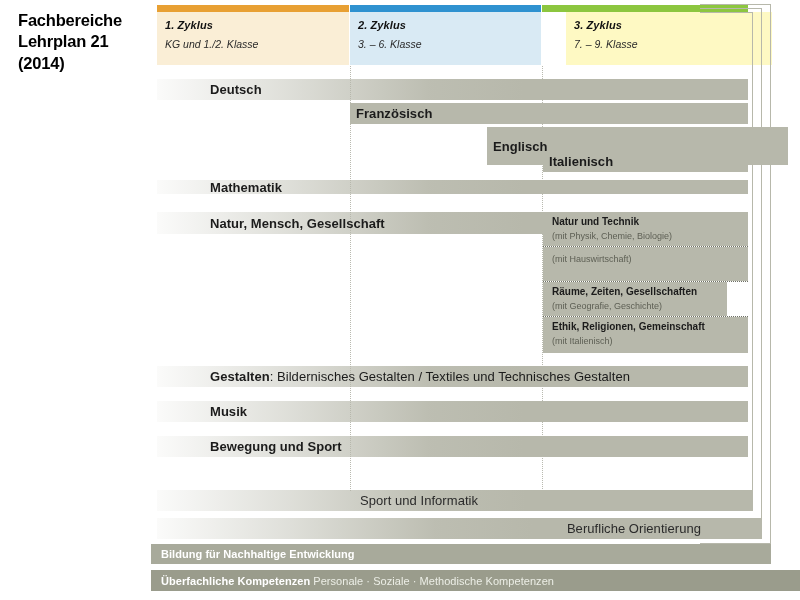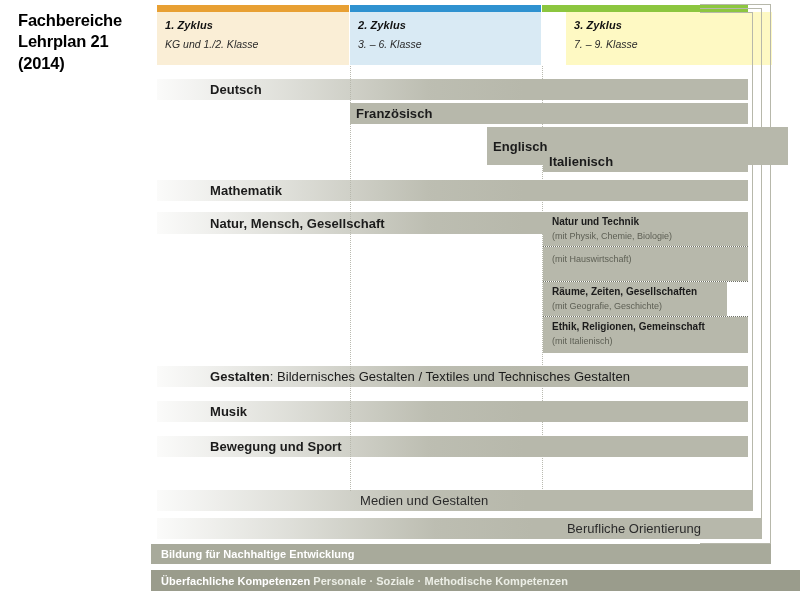--- a/index.html
+++ b/index.html
@@ -157,21 +157,21 @@
     padding-left: 10px;
   }
   .wide-bar .wlabel {
     font-size: 11px;
     font-weight: bold;
     color: #ffffff;
     white-space: nowrap;
     letter-spacing: 0.05px;
   }
   .wide-bar .wlabel .wsub {
-    font-weight: bold;
+    font-weight: normal;
     color: #eceee6;
     text-align: center;
   }
 </style>
 </head>
 <body>
 
 <div id="page-title">
   <span class="tline">Fachbereiche</span>
   <span class="tline">Lehrplan 21</span>
@@ -216,21 +216,21 @@
   </div>
 
   <div class="bar" style="left:447px;top:127px;width:301px;height:38px;padding-left:6px;margin-left:40px;">
     <span class="bar-label">Englisch</span>
   </div>
 
   <div class="bar" style="left:543px;top:151px;width:205px;height:21px;padding-left:6px;">
     <span class="bar-label">Italienisch</span>
   </div>
 
-  <div class="bar fade" style="left:157px;top:180px;width:591px;height:21px;padding-left:53px;">
+  <div class="bar fade" style="left:157px;top:180px;width:591px;height:14px;padding-left:53px;">
     <span class="bar-label">Mathematik</span>
   </div>
 
   <div class="bar fade" style="left:157px;top:212px;width:591px;height:22px;padding-left:53px;">
     <span class="bar-label">Natur, Mensch, Gesellschaft</span>
   </div>
 
   <div class="nmg-cell" style="left:543px;top:212px;width:205px;height:34px;">
     <div class="t1">Natur und Technik</div>
     <div class="t2">(mit Physik, Chemie, Biologie)</div>
@@ -263,21 +263,21 @@
 
   <div class="bar fade" style="left:157px;top:436px;width:591px;height:21px;padding-left:53px;">
     <span class="bar-label">Bewegung und Sport</span>
   </div>
 
   <div class="bracket" style="left:700px;top:12px;width:53px;height:480px;"></div>
   <div class="bracket" style="left:700px;top:8px;width:62px;height:512px;"></div>
   <div class="bracket" style="left:700px;top:4px;width:71px;height:540px;"></div>
 
   <div class="bar fade" style="left:157px;top:490px;width:596px;height:21px;padding-left:203px;">
-    <span class="bar-label thin">Medien und Gestalten</span>
+    <span class="bar-label thin">Sport und Informatik</span>
   </div>
 
   <div class="bar fade right-label" style="left:157px;top:518px;width:605px;height:21px;padding-left:0;padding-right:61px;">
     <span class="bar-label thin">Berufliche Orientierung</span>
   </div>
 
   <div class="wide-bar" style="left:151px;top:544px;width:620px;height:20px;background:#a8aa9b;">
     <span class="wlabel"><span>Bildung für Nachhaltige Entwicklung</span><span class="wsub"></span></span>
   </div>
 

